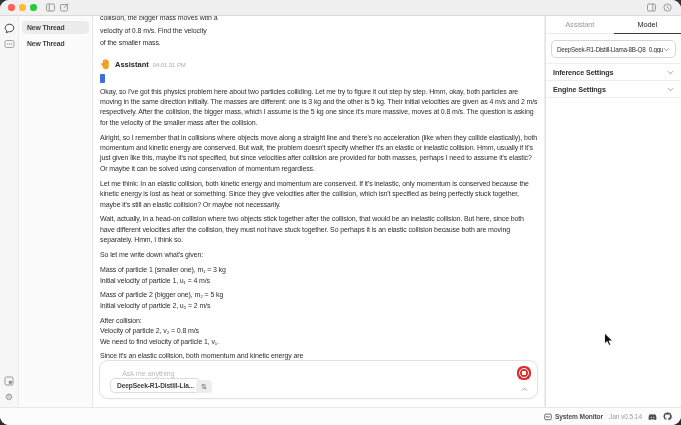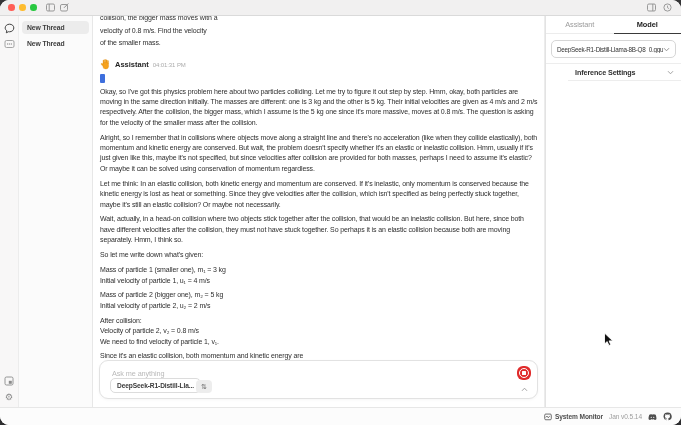--- a/index.html
+++ b/index.html
@@ -28,39 +28,39 @@
   .user-msg{margin-top:-4px;font-size:7px;line-height:12.5px;color:#2e2e2e;letter-spacing:-.1px;}
   .asst-header{display:flex;align-items:center;gap:4px;margin-top:9px;height:12px;}
   .asst-name{font-size:7.5px;font-weight:700;color:#1f1f1f;}
   .asst-time{font-size:6px;color:#ababab;letter-spacing:-.1px;}
   .think-bar{width:4.5px;height:9px;border-radius:1px;margin-top:3px;}
   .msg-body{margin-top:4px;font-size:7px;line-height:10.4px;color:#2e2e2e;letter-spacing:-.12px;}
   .msg-block{margin-bottom:4.5px;}
   .token-speed{margin-top:2px;font-size:6.3px;color:#a5a5a5;letter-spacing:-.1px;}
   
   .composer{position:absolute;left:6px;right:6px;bottom:9px;height:37px;border:1px solid #e2e2e2;border-radius:9px;background:#fff;box-shadow:0 1px 3px rgba(0,0,0,.04);}
-  .composer input{position:absolute;left:10px;top:7px;width:300px;border:none;outline:none;font-size:7.3px;color:#333;font-family:inherit;letter-spacing:-.1px;background:transparent;}
+  .composer input{position:absolute;left:20px;top:7px;width:300px;border:none;outline:none;font-size:7.3px;color:#333;font-family:inherit;letter-spacing:-.1px;background:transparent;}
   .composer input::placeholder{color:#b9b9b9;}
   .stop-btn{position:absolute;right:6px;top:5px;width:14px;height:14px;border-radius:6px;display:flex;align-items:center;justify-content:center;}
   .stop-inner{width:8px;height:8px;border:1px solid #fff;border-radius:50%;display:flex;align-items:center;justify-content:center;}
   .stop-sq{width:3.2px;height:3.2px;background:#fff;border-radius:.5px;}
   .model-pill{position:absolute;left:10px;bottom:5px;height:13px;border:1px solid #dcdcdc;border-radius:5px;display:flex;align-items:center;padding:0 6px;font-size:6.6px;font-weight:600;color:#3a3a3a;letter-spacing:-.1px;background:#fff;}
   .pill-btn{position:absolute;left:96px;bottom:5px;width:16px;height:13px;background:#ededed;border-radius:4px;display:flex;align-items:center;justify-content:center;font-size:7px;color:#6f6f6f;}
   .composer-chev{position:absolute;right:9px;bottom:6px;}
   
   .rpanel{position:absolute;right:0;top:16px;width:135px;bottom:17px;background:#fff;border-left:1px solid #e3e3e3;}
   .tabs{display:flex;height:17px;border-bottom:1px solid #ececec;position:relative;}
   .tab{flex:1;display:flex;align-items:center;justify-content:center;font-size:7.4px;letter-spacing:-.1px;}
   .tab.inactive{color:#9b9b9b;}
-  .tab.active{color:#1d1d1d;font-weight:700;}
+  .tab.active{color:#1d1d1d;font-weight:400;}
   .tab-underline{position:absolute;right:0;bottom:-1px;width:50%;height:1.5px;background:#3a3a3a;}
   .model-select-wrap{padding:6px 5px 5px 5px;border-bottom:1px solid #ededed;}
   .model-select{height:16px;border:1px solid #d6d6d6;border-radius:5px;display:flex;align-items:center;padding:0 5px;background:#fff;}
   .model-select .txt{flex:1;font-size:6.3px;color:#333;letter-spacing:-.25px;white-space:nowrap;overflow:hidden;}
-  .sec-row{height:16px;display:flex;align-items:center;justify-content:space-between;padding:0 7px;border-bottom:1px solid #ededed;font-size:7.2px;font-weight:600;color:#2f2f2f;letter-spacing:-.1px;margin-left:22px;}
+  .sec-row{height:16px;display:flex;align-items:center;justify-content:space-between;padding:0 7px;border-bottom:1px solid #ededed;font-size:7.2px;font-weight:600;color:#2f2f2f;letter-spacing:-.1px;}
   .chev{width:7px;height:5px;display:block;}
   
   .statusbar{position:absolute;left:0;right:0;bottom:0;height:17px;background:#fcfcfc;border-top:1px solid #e7e7e7;display:flex;align-items:center;justify-content:flex-end;gap:6px;padding-right:9px;z-index:20;}
   .sb-item{display:flex;align-items:center;gap:2.5px;}
   .sb-label{font-size:6.6px;font-weight:600;color:#4d4d4d;letter-spacing:-.1px;}
   .sb-version{font-size:6.6px;color:#9d9d9d;letter-spacing:-.1px;}
   .cursor{position:absolute;left:603px;top:332px;z-index:50;pointer-events:none;}
 </style>
 </head>
 <body>
@@ -233,20 +233,26 @@
             <polyline points="1,1.2 3.5,3.8 6,1.2" fill="none" stroke="#8a8a8a" stroke-width="0.9"></polyline>
           </svg>
       </div>
     </div>
     <div class="sec-row">
       <span>Inference Settings</span>
       <svg class="chev" viewBox="0 0 7 5">
           <polyline points="1,1.2 3.5,3.8 6,1.2" fill="none" stroke="#9a9a9a" stroke-width="0.9"></polyline>
         </svg>
     </div>
+    <div class="sec-row">
+      <span>Engine Settings</span>
+      <svg class="chev" viewBox="0 0 7 5">
+          <polyline points="1,1.2 3.5,3.8 6,1.2" fill="none" stroke="#9a9a9a" stroke-width="0.9"></polyline>
+        </svg>
+    </div>
   </div>
 
   <div class="statusbar">
     <div class="sb-item">
       <svg width="8" height="8" viewBox="0 0 9 9">
           <rect x="0.8" y="1.2" width="7.4" height="6.4" rx="1.2" fill="none" stroke="#4d4d4d" stroke-width="0.9"></rect>
           <polyline points="2,5 3.4,3.4 4.8,5.4 6.6,3.2" fill="none" stroke="#4d4d4d" stroke-width="0.8"></polyline>
         </svg>
       <span class="sb-label">System Monitor</span>
     </div>

